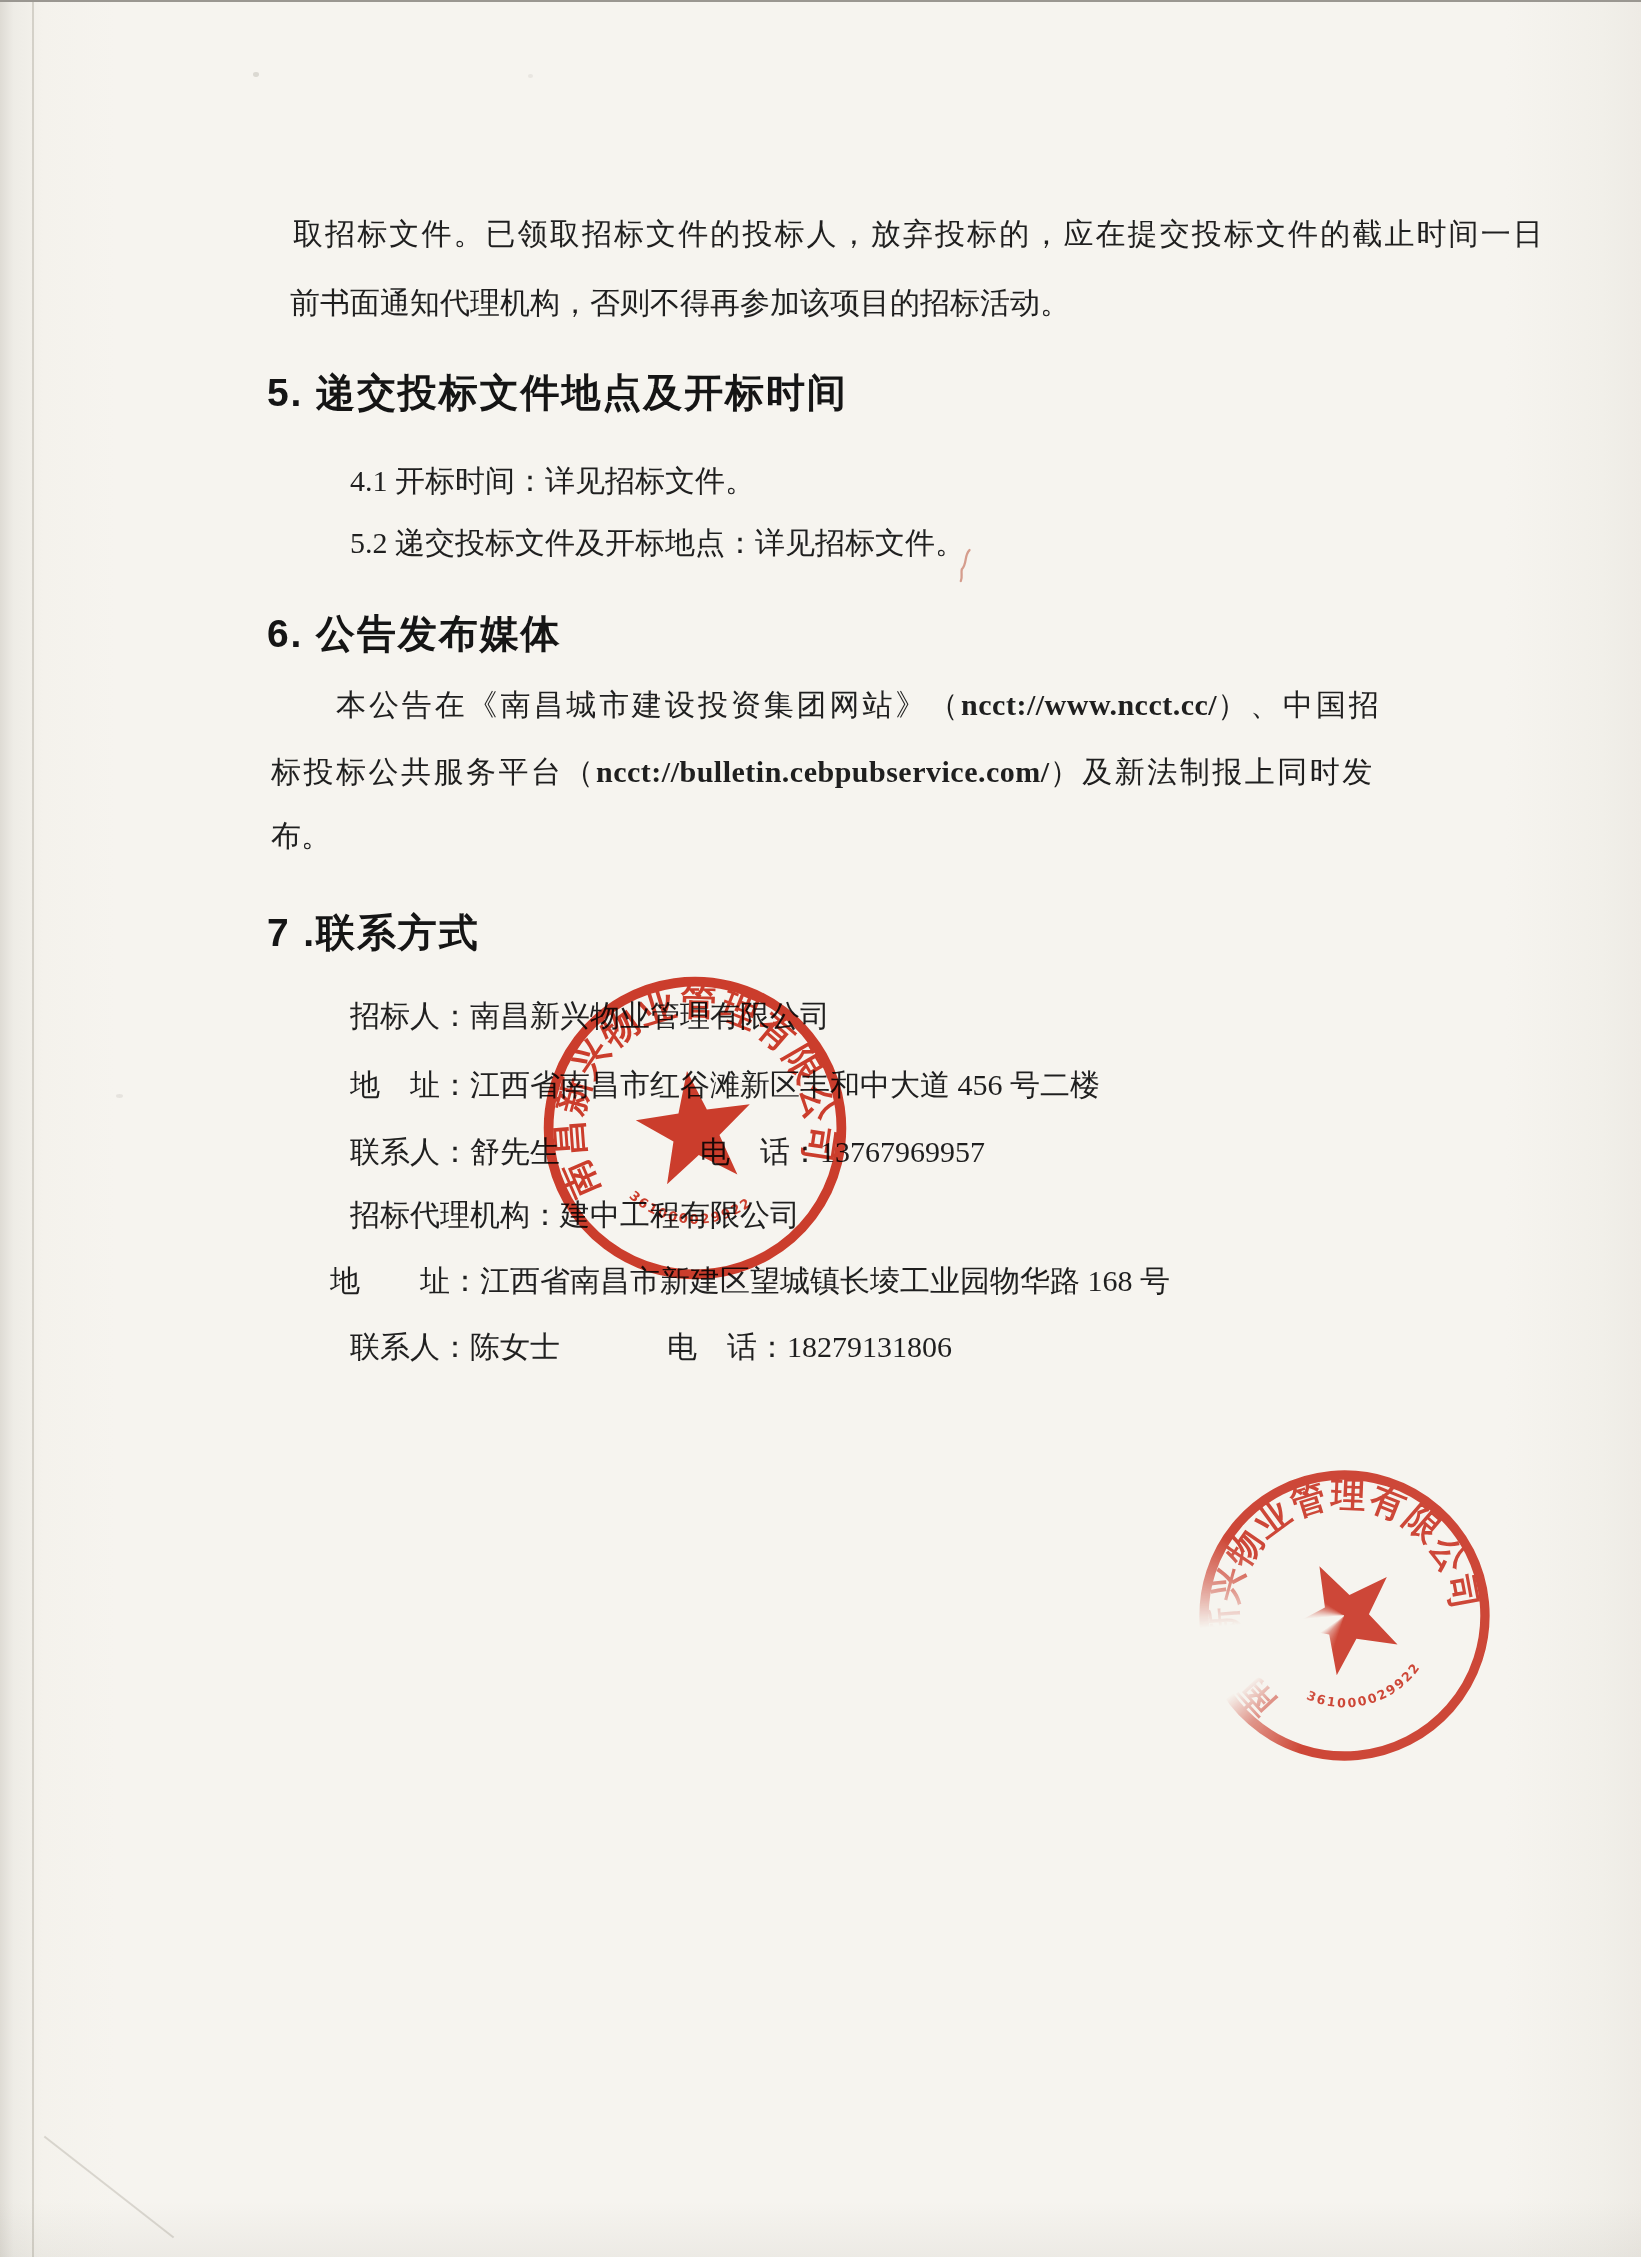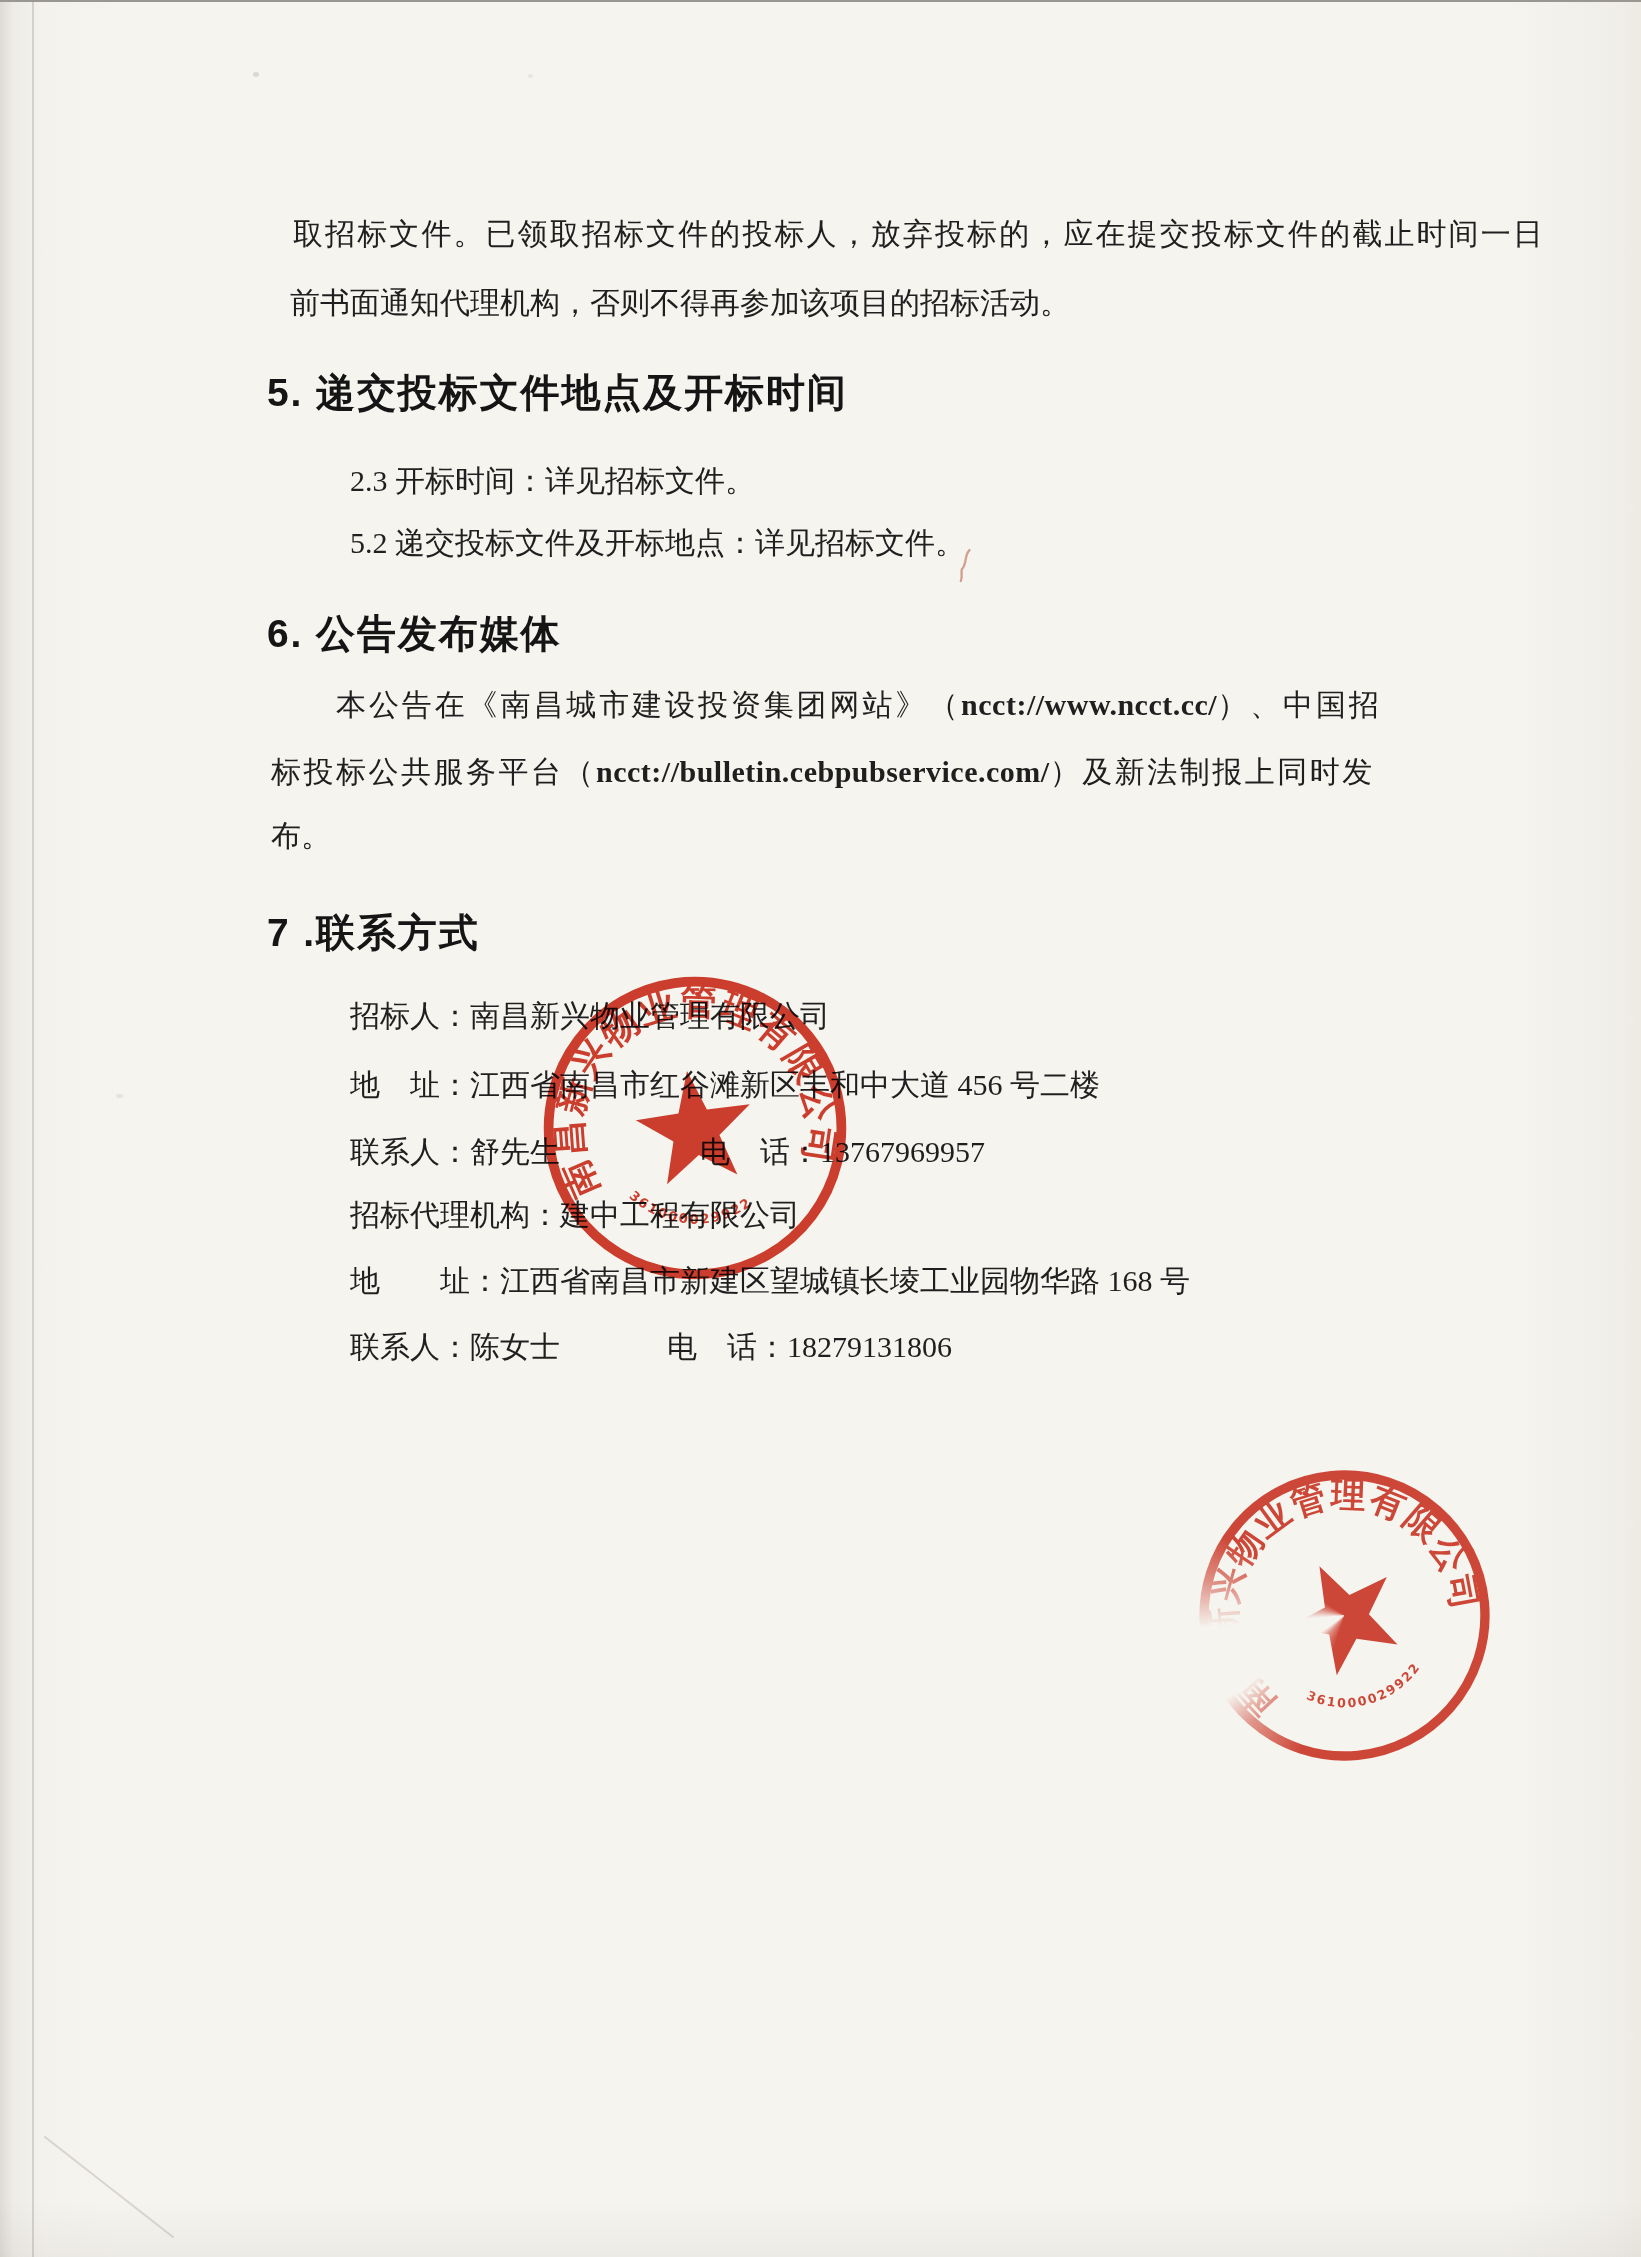--- a/index.html
+++ b/index.html
@@ -50,35 +50,35 @@
   <div class="scan-bottom-shade"></div>
   <div class="crease"></div>
   <div class="speck" style="left:253px;top:70px;width:5.8px;height:4.8px;"></div>
   <div class="speck" style="left:528px;top:72px;width:4.8px;height:3.9px;opacity:.5;"></div>
   <div class="speck" style="left:116px;top:1092px;width:6.8px;height:3.9px;opacity:.6;"></div>
 
   <div class="line justify1" style="left:293px;top:214px;">取招标文件。已领取招标文件的投标人，放弃投标的，应在提交投标文件的截止时间一日</div>
   <div class="line" style="left:290px;top:283px;">前书面通知代理机构，否则不得再参加该项目的招标活动。</div>
 
   <div class="heading" style="left:267px;top:364px;">5. 递交投标文件地点及开标时间</div>
-  <div class="line" style="left:350px;top:461px;">2.3 开标时间：详见招标文件。</div>
+  <div class="line" style="left:350px;top:461px;">4.1 开标时间：详见招标文件。</div>
   <div class="line" style="left:350px;top:523px;">5.2 递交投标文件及开标地点：详见招标文件。</div>
 
   <div class="heading" style="left:267px;top:605px;">6. 公告发布媒体</div>
   <div class="line justify2" style="left:336px;top:685px;"><span>本公告在《南昌城市建设投资集团网站》（</span><span class="url">ncct://www.ncct.cc/</span><span>）、中国招</span></div>
   <div class="line justify3" style="left:271px;top:752px;"><span>标投标公共服务平台（</span><span class="url">ncct://bulletin.cebpubservice.com/</span><span>）及新法制报上同时发</span></div>
   <div class="line" style="left:271px;top:816px;">布。</div>
 
   <div class="heading" style="left:267px;top:904px;">7 .联系方式</div>
 
   <div class="row" style="left:350px;top:994px;">招标人：南昌新兴物业管理有限公司</div>
   <div class="row" style="left:350px;top:1063px;">地　址：江西省南昌市红谷滩新区丰和中大道 456 号二楼</div>
   <div class="row" style="left:350px;top:1130px;"><span>联系人：舒先生</span><span class="right-part r2-right">电　话：13767969957</span></div>
   <div class="row" style="left:350px;top:1193px;">招标代理机构：建中工程有限公司</div>
-  <div class="row" style="left:350px;top:1259px;">地　　址：江西省南昌市新建区望城镇长堎工业园物华路 168 号</div>
+  <div class="row" style="left:330px;top:1259px;">地　　址：江西省南昌市新建区望城镇长堎工业园物华路 168 号</div>
   <div class="row" style="left:350px;top:1325px;"><span>联系人：陈女士</span><span class="right-part r5-right">电　话：18279131806</span></div>
 
   <svg class="squiggle" viewBox="0 0 20 36">
     <path d="M14,2 C8,8 12,16 6,22 C5,26 7,30 5,34" fill="none" stroke="#c4705a" stroke-width="2.4" stroke-linecap="round"></path>
   </svg>
 
   <div class="stamp stamp-1">
     <svg viewBox="0 0 330 330">
       <circle cx="165" cy="165" r="150" fill="none" stroke="#d0311f" stroke-width="10"></circle>
       <polygon fill="#d0311f" points="165,106 179.7,147.8 224,148.8 188.8,175.7 201.4,218.2 165,193 128.6,218.2 141.2,175.7 106,148.8 150.3,147.8"></polygon>

